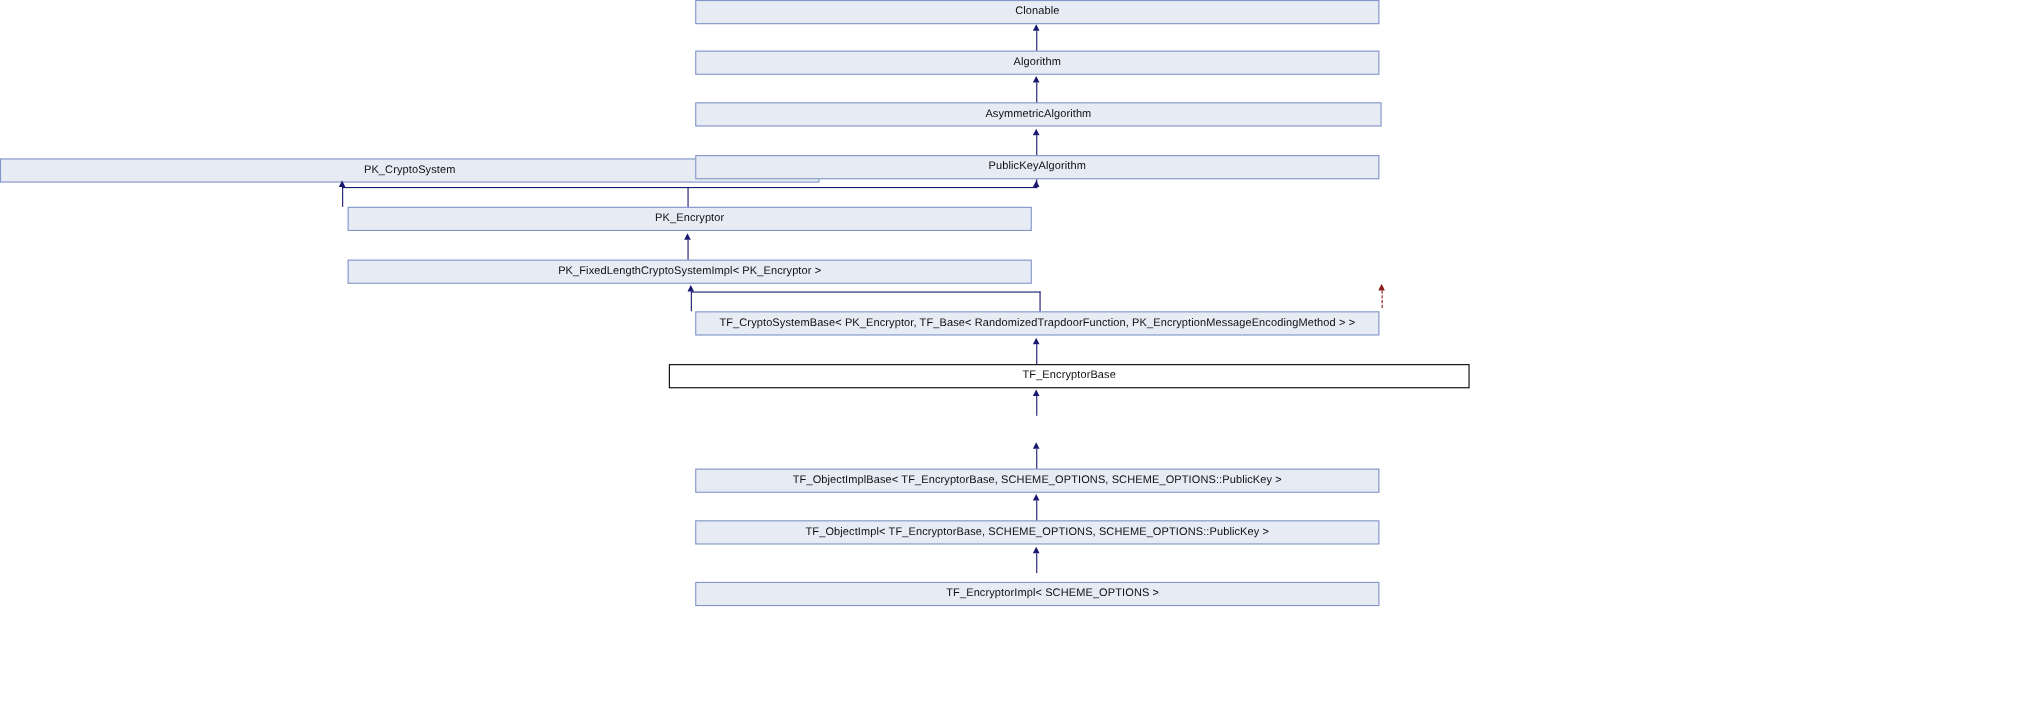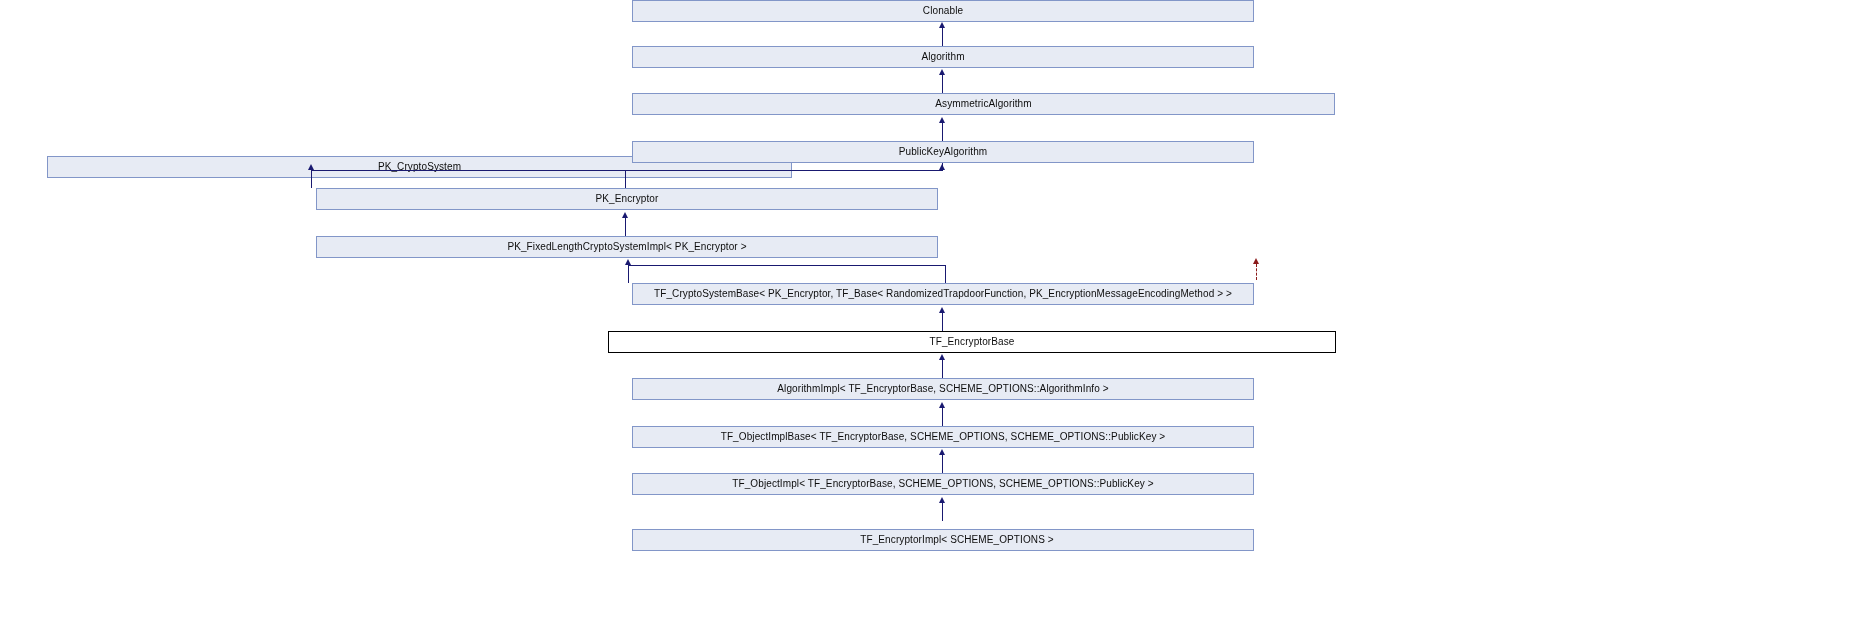--- a/index.html
+++ b/index.html
@@ -67,36 +67,35 @@
 </style>
 </head>
 <body>
 
 <div id="diagram">
 
   <div class="node" style="left:632px; top:0px; width:622px;">Clonable</div>
 
   <div class="node" style="left:632px; top:46px; width:622px;">Algorithm</div>
 
-  <div class="node" style="left:632px; top:93px; width:703px;">AsymmetricAlgorithm</div>
+  <div class="node" style="left:632px; top:93px; width:624px;">AsymmetricAlgorithm</div>
 
-  <div class="node" style="left:0px; top:156px; width:745px;margin-left:47px;">PK_CryptoSystem</div>
+  <div class="node" style="left:0px; top:144px; width:745px;">PK_CryptoSystem</div>
 
   <div class="node" style="left:632px; top:141px; width:622px;">PublicKeyAlgorithm</div>
 
   <div class="node" style="left:316px; top:188px; width:622px;">PK_Encryptor</div>
 
   <div class="node" style="left:316px; top:236px; width:622px;">PK_FixedLengthCryptoSystemImpl&lt; PK_Encryptor &gt;</div>
 
 
   <div class="node" style="left:632px; top:283px; width:622px;">TF_CryptoSystemBase&lt; PK_Encryptor, TF_Base&lt; RandomizedTrapdoorFunction, PK_EncryptionMessageEncodingMethod &gt; &gt;</div>
 
   <div class="node focus" style="left:608px; top:331px; width:728px;">TF_EncryptorBase</div>
 
-  <div class="node" style="left:632px; top:378px; width:622px;">AlgorithmImpl&lt; TF_EncryptorBase, SCHEME_OPTIONS::AlgorithmInfo &gt;</div>
 
   <div class="node" style="left:632px; top:426px; width:622px;">TF_ObjectImplBase&lt; TF_EncryptorBase, SCHEME_OPTIONS, SCHEME_OPTIONS::PublicKey &gt;</div>
 
   <div class="node" style="left:632px; top:473px; width:622px;">TF_ObjectImpl&lt; TF_EncryptorBase, SCHEME_OPTIONS, SCHEME_OPTIONS::PublicKey &gt;</div>
 
   <div class="node" style="left:632px; top:529px; width:622px;padding-left:28px;">TF_EncryptorImpl&lt; SCHEME_OPTIONS &gt;</div>
 
   <div class="edge edge-v" style="left:942px; top:28px; height:18px;"></div>
   <div class="arrow-up" style="left:939px; top:22px;"></div>
 

